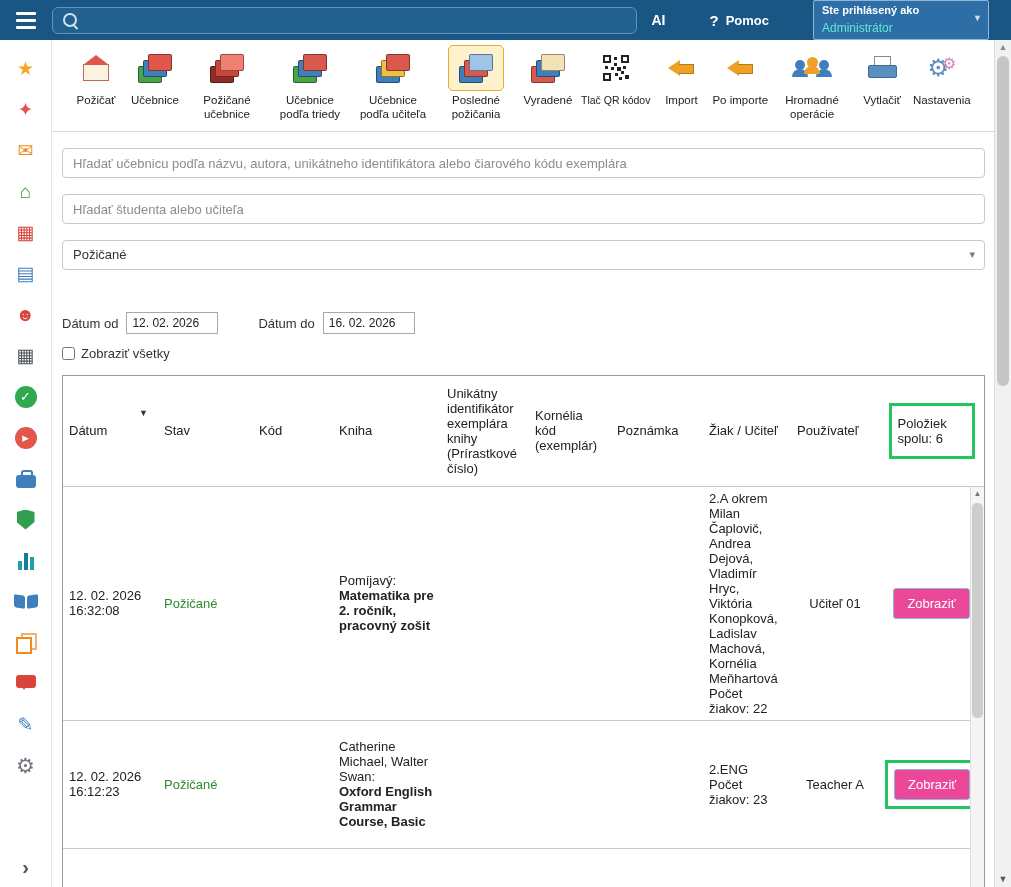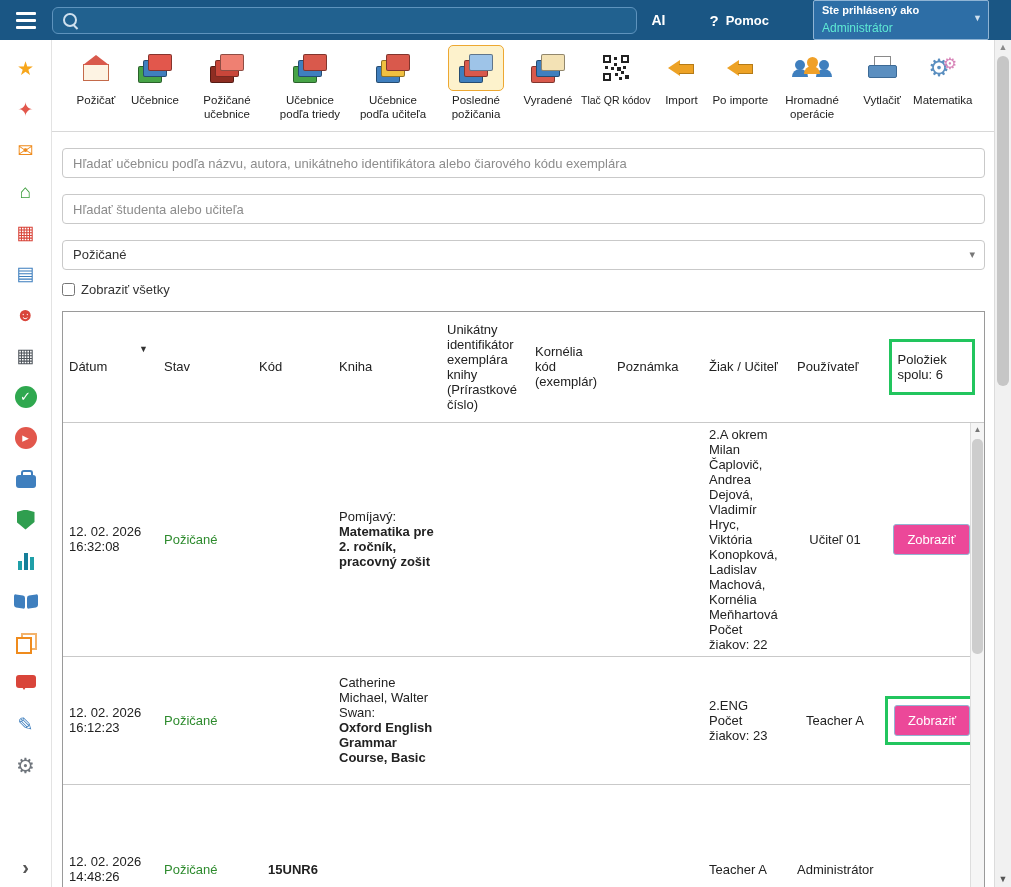--- a/index.html
+++ b/index.html
@@ -327,34 +327,41 @@
   <div class="tb-item">
     <div class="tb-iconbox">
         <span class="icon-printer"></span>
       </div>
     <div class="tb-label">Vytlačiť</div>
   </div>
   <div class="tb-item">
     <div class="tb-iconbox">
         <span class="icon-gears"><b class="g1">⚙</b><b class="g2">⚙</b></span>
       </div>
-    <div class="tb-label">Matematika</div>
+    <div class="tb-label">Nastavenia</div>
   </div>
 </div>
 
 <div class="content">
 
   <input class="filter-input" placeholder="Hľadať učebnicu podľa názvu, autora, unikátneho identifikátora alebo čiarového kódu exemplára" style="">
   <input class="filter-input" placeholder="Hľadať študenta alebo učiteľa" style="">
 
   <div class="status-select">
     <span>Požičané</span>
     <span class="sel-caret">▾</span>
   </div>
 
+  <div class="date-row">
+    <span class="date-label">Dátum od</span>
+    <input class="date-input" value="12. 02. 2026" style="">
+    <span class="date-gap"></span>
+    <span class="date-label">Dátum do</span>
+    <input class="date-input" value="16. 02. 2026" style="">
+  </div>
 
   <label class="chk-row">
     <input type="checkbox" style="">
     <span>Zobraziť všetky</span>
   </label>
 
   <div class="table-wrap">
     <table>
       <colgroup>
         <col class="c0">

